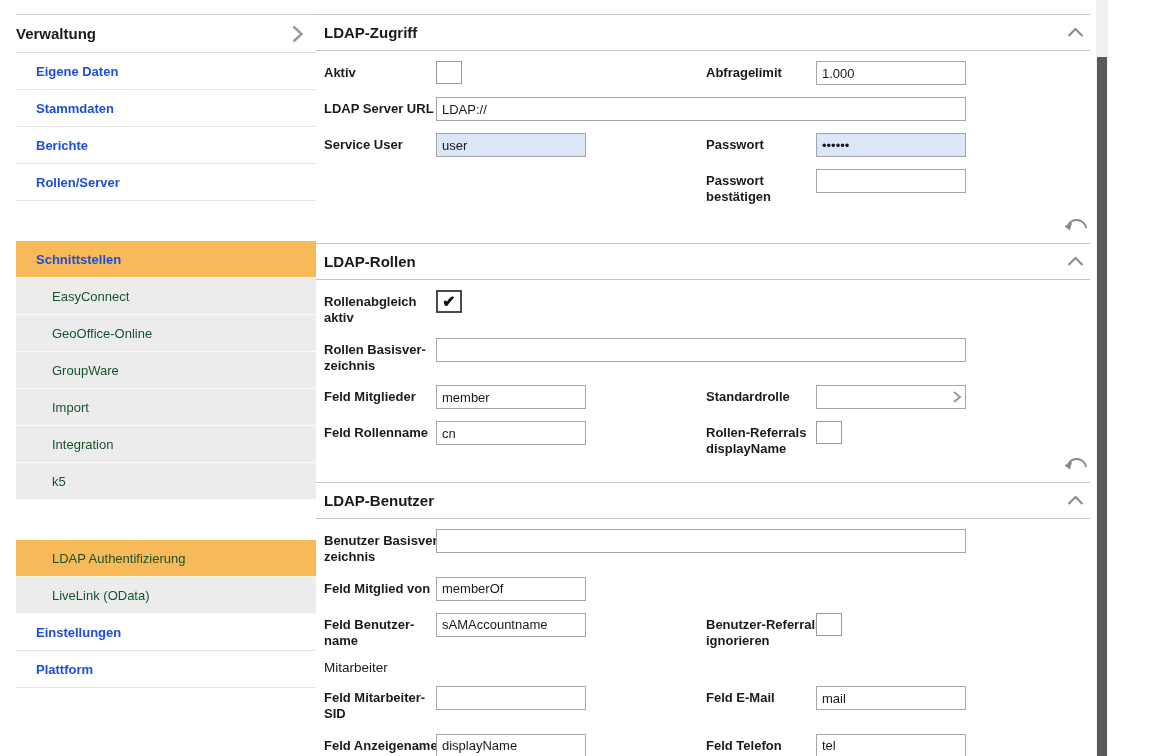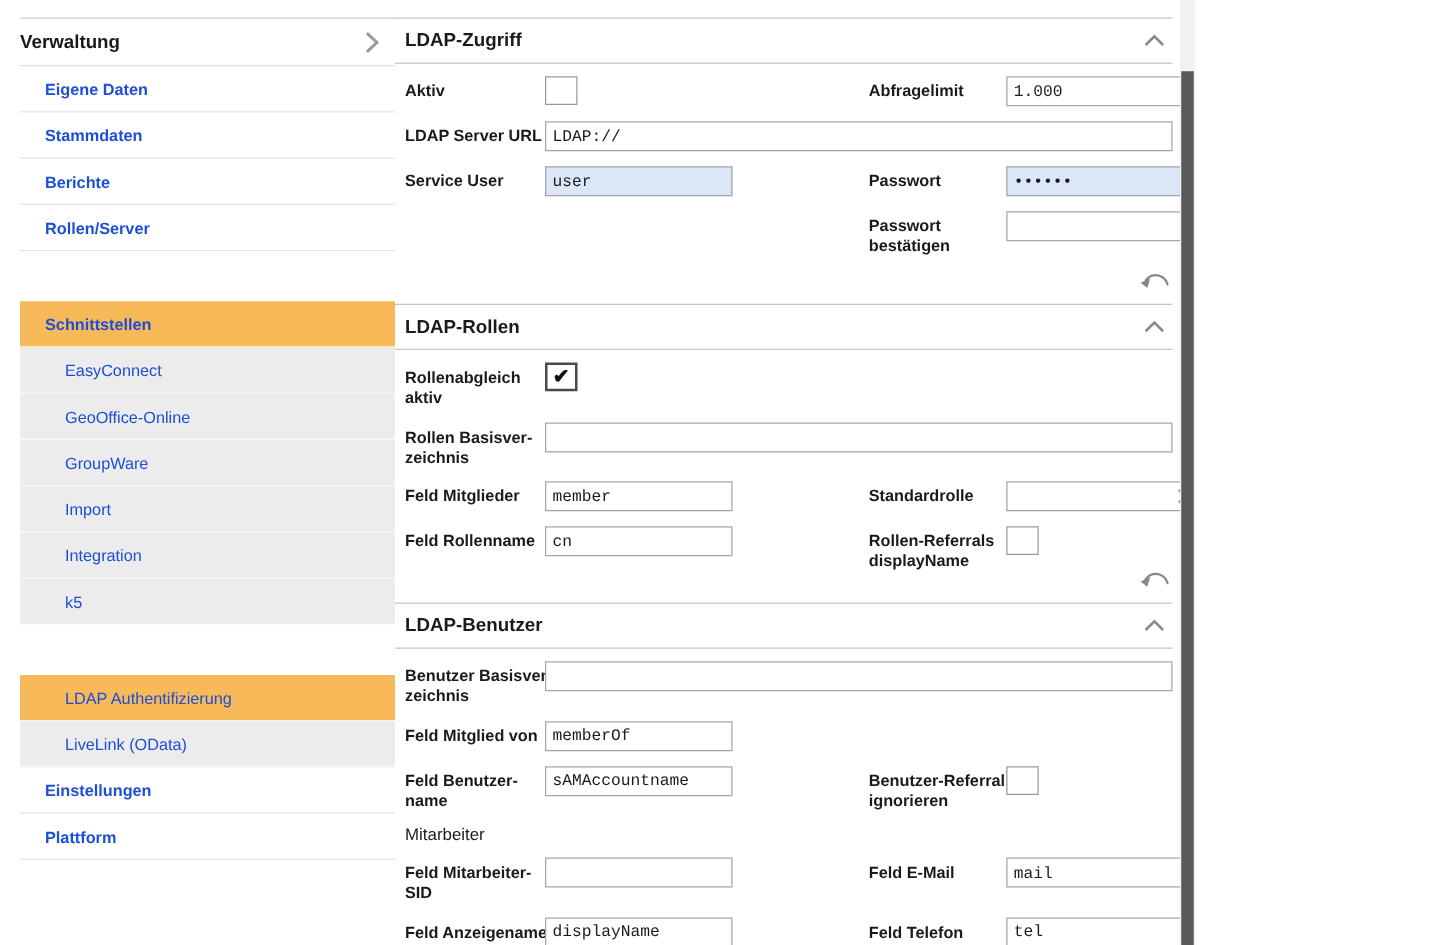--- a/index.html
+++ b/index.html
@@ -1,49 +1,49 @@
 <!DOCTYPE html>
 <html><head>
 <meta charset="utf-8">
 <style>
   * { margin:0; padding:0; box-sizing:border-box; }
   html,body { width:1162px; height:756px; overflow:hidden; background:#fff;
               font-family:"Liberation Sans", sans-serif; color:#1a1a1a; }
-  .app { display:flex; width:956px; height:756px; }
+  .app { display:flex; width:1108px; height:756px; }
 
   
   .sidebar { width:316px; flex:none; padding:14px 0 0 16px; background:#fff; }
   .sb-header { height:39px; display:flex; align-items:center; justify-content:space-between;
                border-top:1px solid #cfcfcf; border-bottom:1px solid #dedede; padding-right:12px; cursor:pointer; }
   .sb-title { font-size:15px; font-weight:bold; }
   .sb-item { height:37px; display:flex; align-items:center; padding-left:20px;
              font-size:13px; font-weight:bold; color:#1d4ed8;
              border-bottom:1px solid #e4e4e4; cursor:pointer; }
-  .sb-item.sub { padding-left:36px; font-weight:normal; color:#1d4ed8;
+  .sb-item.sub { padding-left:36px; font-weight:normal; color:#14532d;
                  background:#ececec; border-bottom:1px solid #fafafa; }
   .sb-item.sel { background:#f8ba59; border-bottom-color:#fdf3e2;margin-top:40px; }
 
   
   .main { flex:1; min-width:0; padding:14px 6px 0 0; }
   .sec-header { border-top:1px solid #c4c4c4; border-bottom:1px solid #c4c4c4;
                 display:flex; align-items:center; justify-content:space-between;
                 padding:9px 4px 9px 8px; }
   .sec-title { font-size:15px; font-weight:bold; }
   .collapse { cursor:pointer; display:inline-flex; padding:2px; }
   .sec-body { padding:10px 0 2px 8px; }
 
   .frow { position:relative; display:flex; align-items:flex-start; margin-bottom:11px; min-height:25px; }
   .frow.tall { min-height:38px; }
   .lbl { width:112px; flex:none; font-size:13px; font-weight:bold; line-height:1.25;
          padding-top:4px; white-space:pre; }
-  .rgroup { position:absolute; left:371px; top:0; display:flex; align-items:flex-start;justify-content:space-between; }
+  .rgroup { position:absolute; left:382px; top:0; display:flex; align-items:flex-start;justify-content:space-between; }
   .lbl2 { width:110px; }
 
   .inp { height:24px; border:1px solid #a6a6a6; background:#fff; font-size:13px;
-         padding:2px 5px; font-family:Liberation Mono, monospace; color:#1a1a1a; outline:none; }
+         padding:2px 5px; font-family:Liberation Sans, sans-serif; color:#1a1a1a; outline:none; }
   .inp.narrow { width:150px; }
   .inp.wide { width:530px; }
   .inp.filled { background:#dbe6f9; }
 
   .cb { width:26px; height:23px; border:1px solid #9a9a9a; background:#fff;
         display:flex; align-items:center; justify-content:center; cursor:pointer; }
   .cb.checked { border:2px solid #4a4a4a; }
   .cb span { font-size:16px; font-weight:bold; line-height:1; color:#111; }
 
   .lookup { width:150px; height:24px; border:1px solid #a6a6a6; background:#fff;

